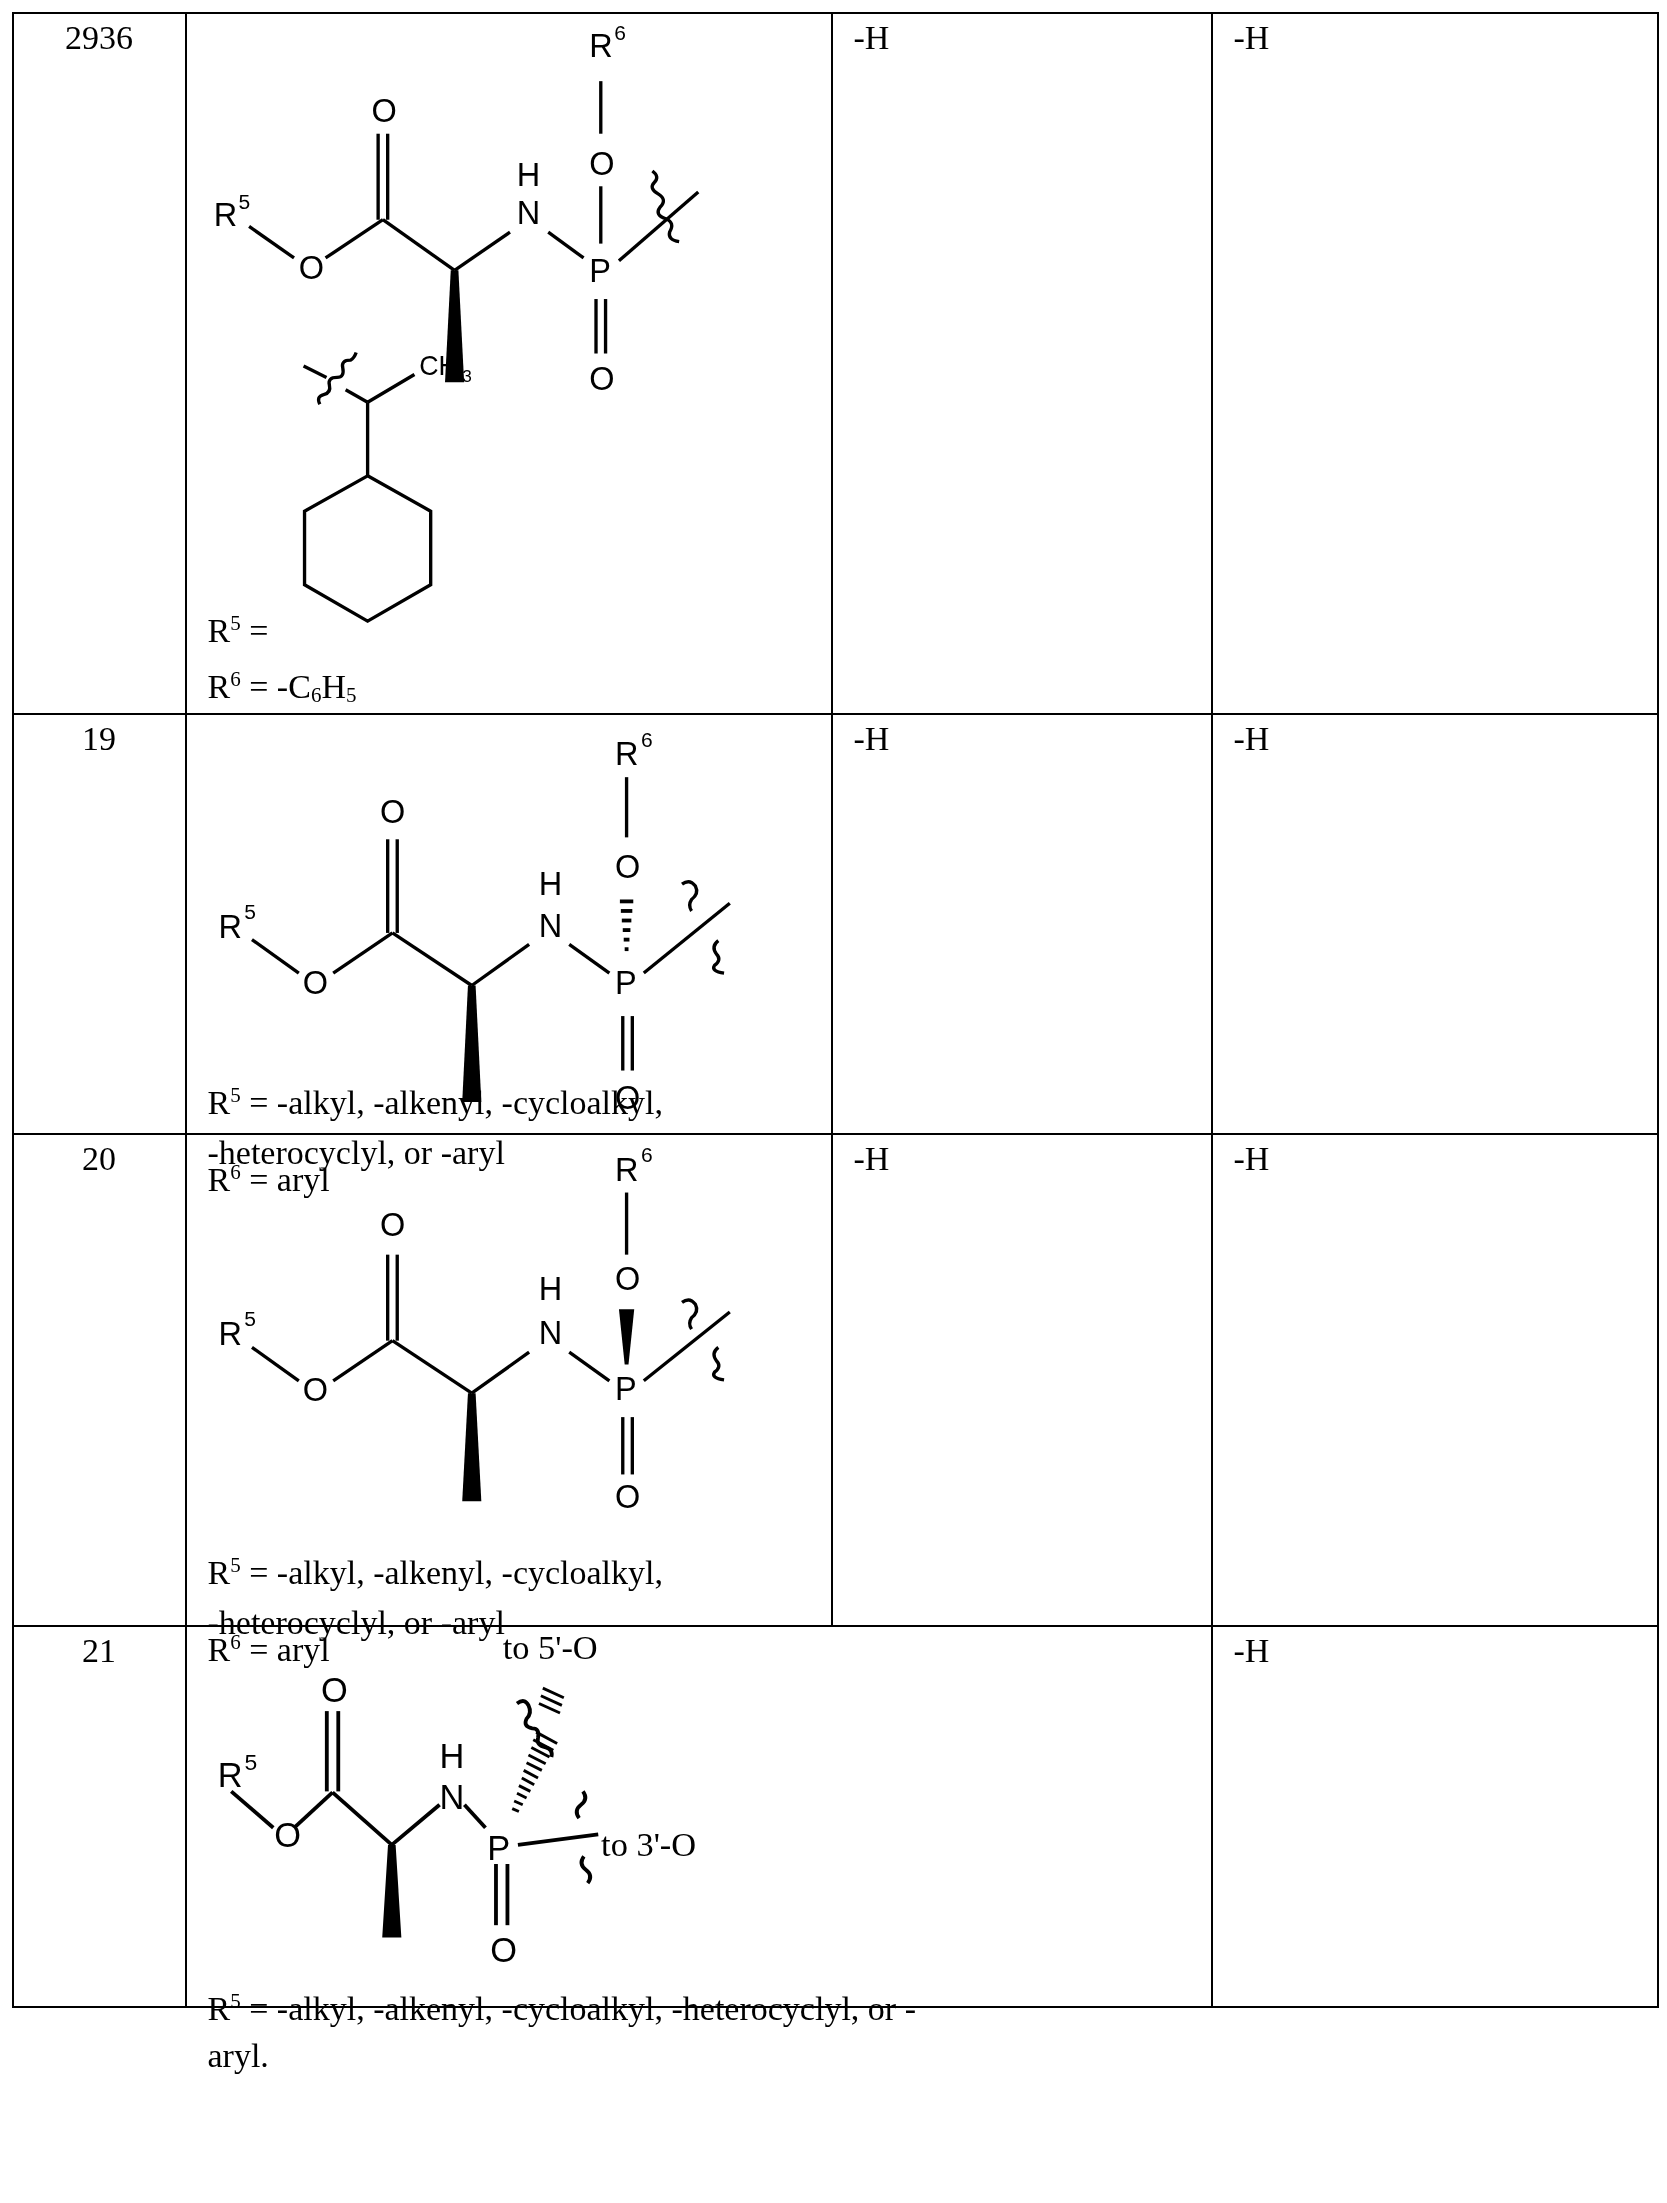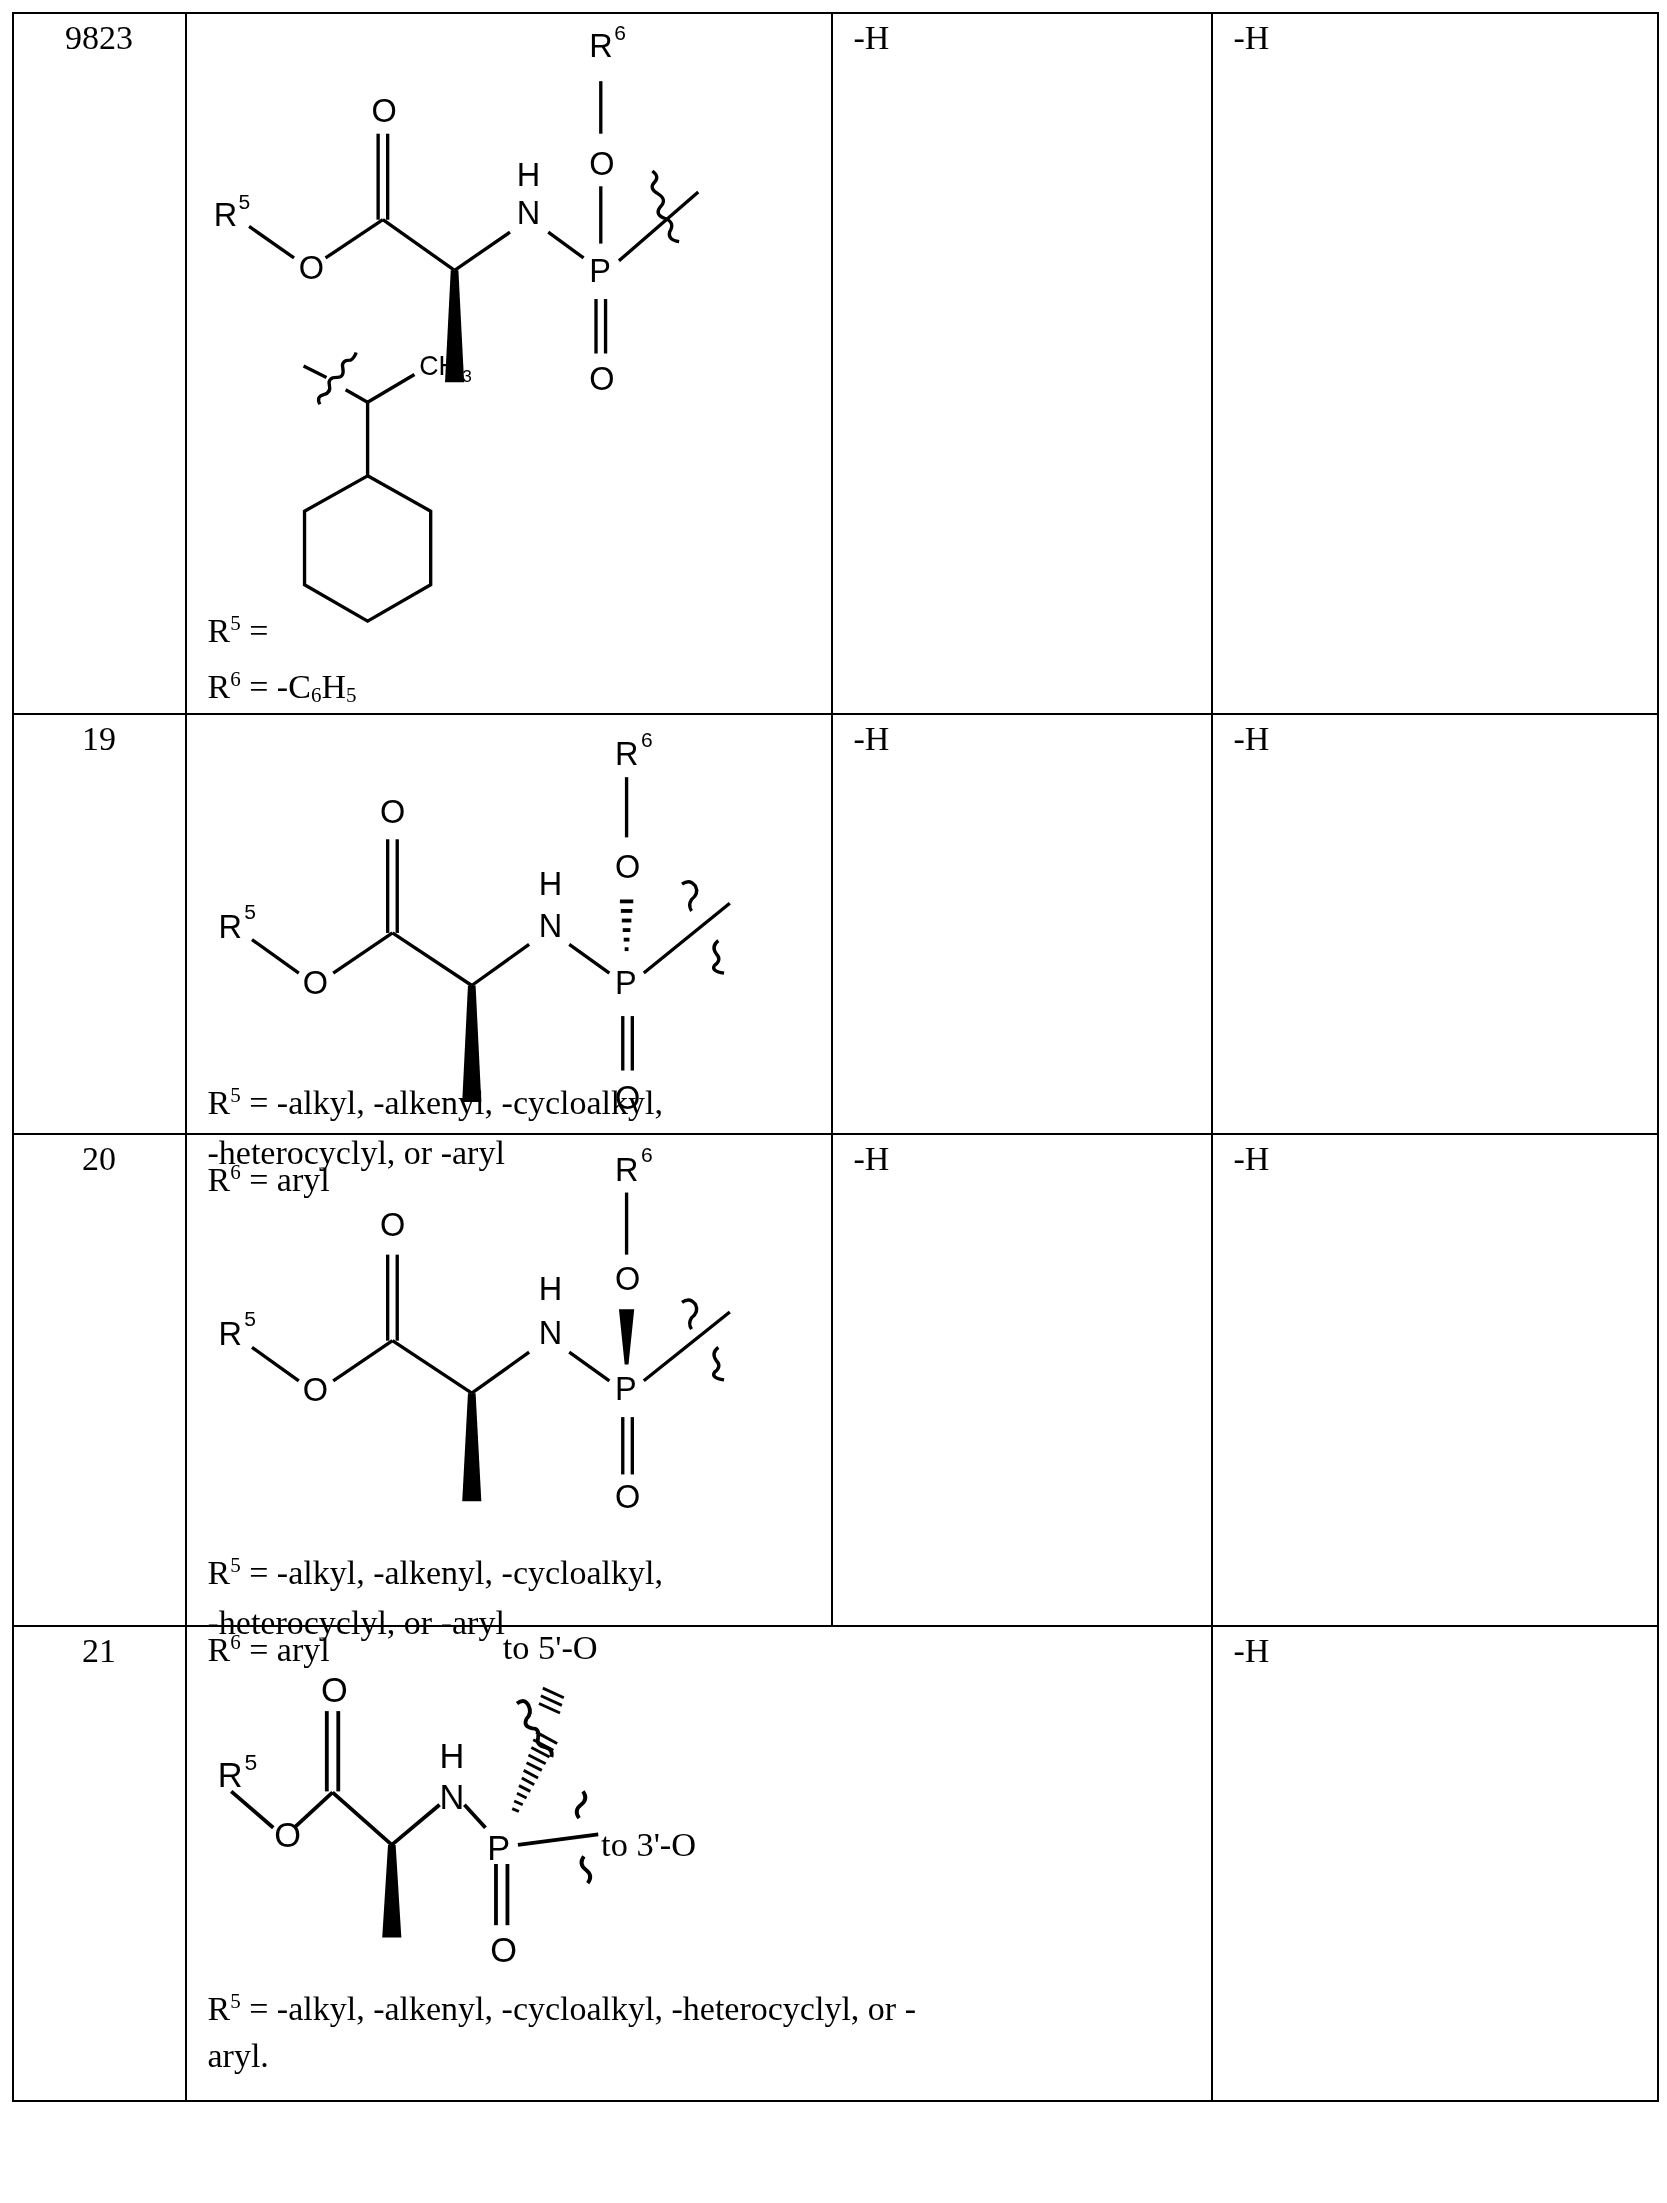--- a/index.html
+++ b/index.html
@@ -22,21 +22,21 @@
 <table class="cmp">
   <colgroup>
     <col style="width:173px">
     <col style="width:646px">
     <col style="width:380px">
     <col style="width:446px">
   </colgroup>
 
   <tbody>
       <tr style="height:701px">
-    <td class="num">9823</td>
+    <td class="num">2936</td>
     <td class="struct-cell">
       <svg class="chem" width="646" height="701" viewBox="0 0 676 733">
         <g stroke="#000" stroke-width="3.5" fill="none" stroke-linecap="butt">
           <line x1="65" y1="222" x2="112" y2="255"></line>
           <line x1="145" y1="255" x2="205" y2="215"></line>
           <line x1="200" y1="215" x2="200" y2="125"></line>
           <line x1="210" y1="215" x2="210" y2="125"></line>
           <line x1="205" y1="215" x2="280" y2="268"></line>
           <line x1="280" y1="268" x2="338" y2="228"></line>
           <line x1="378" y1="228" x2="415" y2="255"></line>
@@ -168,21 +168,21 @@
       </svg>
       <div class="def" style="top:413px"><span>R</span><sup>5</sup><span> = -alkyl, -alkenyl, -cycloalkyl,</span></div>
       <div class="def" style="top:463px"><span>-heterocyclyl, or -aryl</span></div>
       <div class="def" style="top:512px;line-height:0;height:0"></div>
       <div class="def" style="top:486px;line-height:57px"><span>R</span><sup>6</sup><span> = aryl</span></div>
     </td>
     <td class="hval">-H</td>
     <td class="hval">-H</td>
   </tr>
 
-  <tr style="height:475px">
+  <tr style="height:381px">
     <td class="num">21</td>
     <td class="struct-cell" colspan="2">
       <svg class="chem" width="1027" height="475" viewBox="0 0 1074 497">
         <g stroke="#000" stroke-width="4" fill="none">
           <line x1="46" y1="172" x2="90" y2="210"></line>
           <line x1="112" y1="210" x2="152" y2="173"></line>
           <line x1="146" y1="172" x2="146" y2="88"></line>
           <line x1="158" y1="172" x2="158" y2="88"></line>
           <line x1="152" y1="173" x2="214" y2="228"></line>
           <line x1="214" y1="228" x2="264" y2="186"></line>

